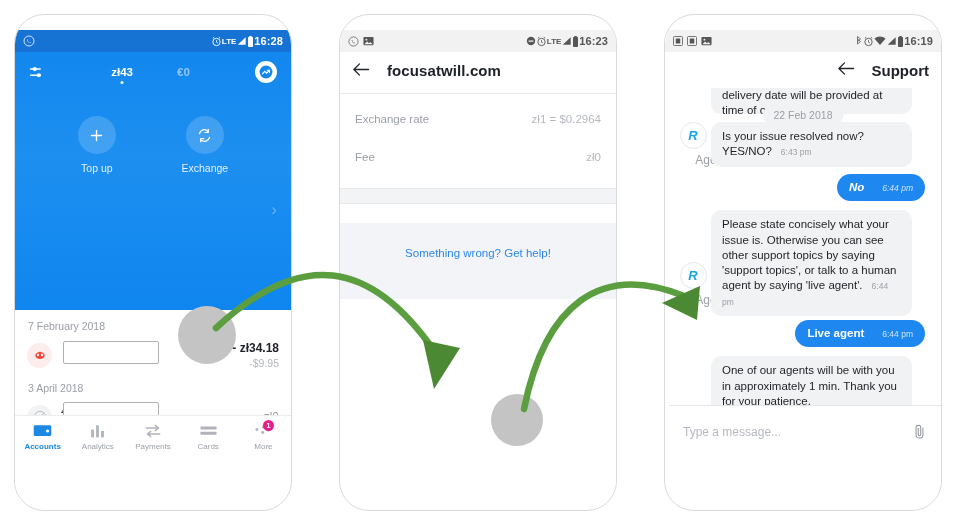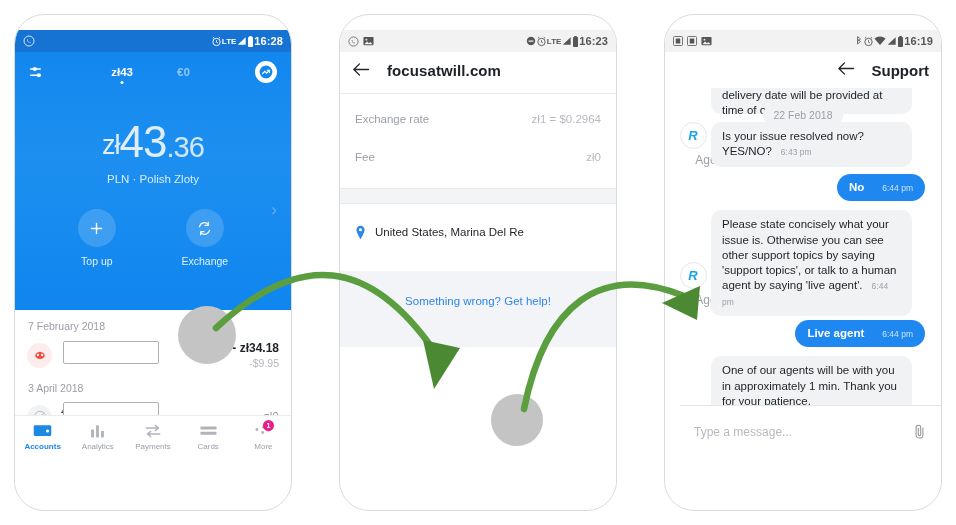--- a/index.html
+++ b/index.html
@@ -117,21 +117,21 @@
   .avatar-lbl{font-size:12px;color:#9b9fa6;margin-top:4px;margin-left:36px;}
   .bubble{background:#f1f2f4;border-radius:10px;padding:7px 10px 7px 11px;max-width:180px;
      font-size:11.5px;color:#1d2025;line-height:1.33;position:relative;}
   .bubble.me{background:#1e88f0;color:#fff;border-radius:16px;padding:6px 12px;display:flex;align-items:baseline;gap:9px;}
   .bub-time{font-size:8.5px;color:#9b9fa6;margin-left:9px;}
   .bubble.me .bub-time{color:#cfe4fb;}
   .msg-clipped{background:#f1f2f4;border-radius:0 0 10px 10px;padding:0 10px 0 11px;
      font-size:11.5px;color:#1d2025;line-height:1.33;max-width:180px;}
   .datepill{position:absolute;left:50%;transform:translateX(-50%);background:#f1f2f4;
      color:#9b9fa6;font-size:10.5px;padding:3px 11px;border-radius:10px;}
-  .p3-input{position:absolute;left:15px;right:0;bottom:28px;height:52px;border-top:1px solid #e4e6e9;
+  .p3-input{position:absolute;left:4px;right:0;bottom:28px;height:52px;border-top:1px solid #e4e6e9;
      display:flex;align-items:center;padding:0 14px;background:#fff;box-sizing:border-box;}
   .p3-input-ph{font-size:12px;color:#b6b9bf;flex:1;}
 
   
   .overlay{position:absolute;left:0;top:0;width:956px;height:525px;pointer-events:none;}
 </style>
 </head>
 <body>
 
 <div class="stage">
@@ -191,24 +191,20 @@
           <span style="flex:1"></span>
           <span class="p1-avatar">
             <svg width="14" height="14" viewBox="0 0 24 24">
                 <circle cx="12" cy="12" r="11" fill="#1287ee"></circle>
                 <path d="M6 15l4-4 3 3 5-5" stroke="#fff" stroke-width="2" fill="none" stroke-linecap="round"></path>
                 <path d="M14 9h4v4" stroke="#fff" stroke-width="2" fill="none" stroke-linecap="round"></path>
               </svg>
           </span>
         </div>
 
-        <div class="p1-balance">
-          <div class="p1-bal-main"><span class="sym">zł</span><span>43</span><span class="dec">.36</span></div>
-          <div class="p1-bal-sub">PLN · Polish Zloty</div>
-        </div>
         <div class="p1-chev">›</div>
 
         <div class="p1-actions">
           <div class="p1-act">
             <div class="p1-act-circle">
               <svg width="15" height="15" viewBox="0 0 24 24">
                   <path d="M12 4v16M4 12h16" stroke="#fff" stroke-width="2.2" stroke-linecap="round"></path>
                 </svg>
             </div>
             <div class="p1-act-label">Top up</div>
@@ -384,29 +380,20 @@
         <span class="p2-row-k">Exchange rate</span>
         <span class="p2-row-v">zł1 = $0.2964</span>
       </div>
       <div class="p2-row">
         <span class="p2-row-k">Fee</span>
         <span class="p2-row-v">zł0</span>
       </div>
 
       <div class="p2-band" style="margin-top:12px;"></div>
 
-      <div class="p2-loc" style="margin-top:8px;">
-        <span class="ico">
-          <svg width="11" height="15" viewBox="0 0 16 22">
-              <path d="M8 1C4.7 1 2 3.7 2 7c0 4.5 6 14 6 14s6-9.5 6-14c0-3.3-2.7-6-6-6z" fill="#2e87e8"></path>
-              <circle cx="8" cy="7" r="2.3" fill="#fff"></circle>
-            </svg>
-        </span>
-        <span class="p2-loc-txt">United States, Marina Del Re</span>
-      </div>
 
 
       <div class="p2-help">
         <span class="p2-help-txt">Something wrong? Get help!</span>
       </div>
 
     </div>
   </div>
 
   <div class="phone" id="phone3">
@@ -490,21 +477,21 @@
         <div class="msg-row" style="margin-top:-6px;">
           <div class="avatar-col">
             <div class="avatar-r">R</div>
             <div class="avatar-lbl">Agent</div>
           </div>
           <div class="bubble">
             <span>Is your issue resolved now? YES/NO?</span><span class="bub-time">6:43 pm</span>
           </div>
         </div>
 
-        <div class="msg-row right" style="margin-top:7px;padding-right:6px;">
+        <div class="msg-row right" style="margin-top:7px;padding-right:6px;font-style:italic;">
           <div class="bubble me">
             <span style="font-weight:bold;">No</span>
               <span class="bub-time">6:44 pm</span>
           </div>
         </div>
 
         <div class="msg-row" style="margin-top:9px;">
           <div class="avatar-col" style="justify-content:flex-end;padding-top:52px;">
             <div class="avatar-r">R</div>
             <div class="avatar-lbl">Agent</div>

